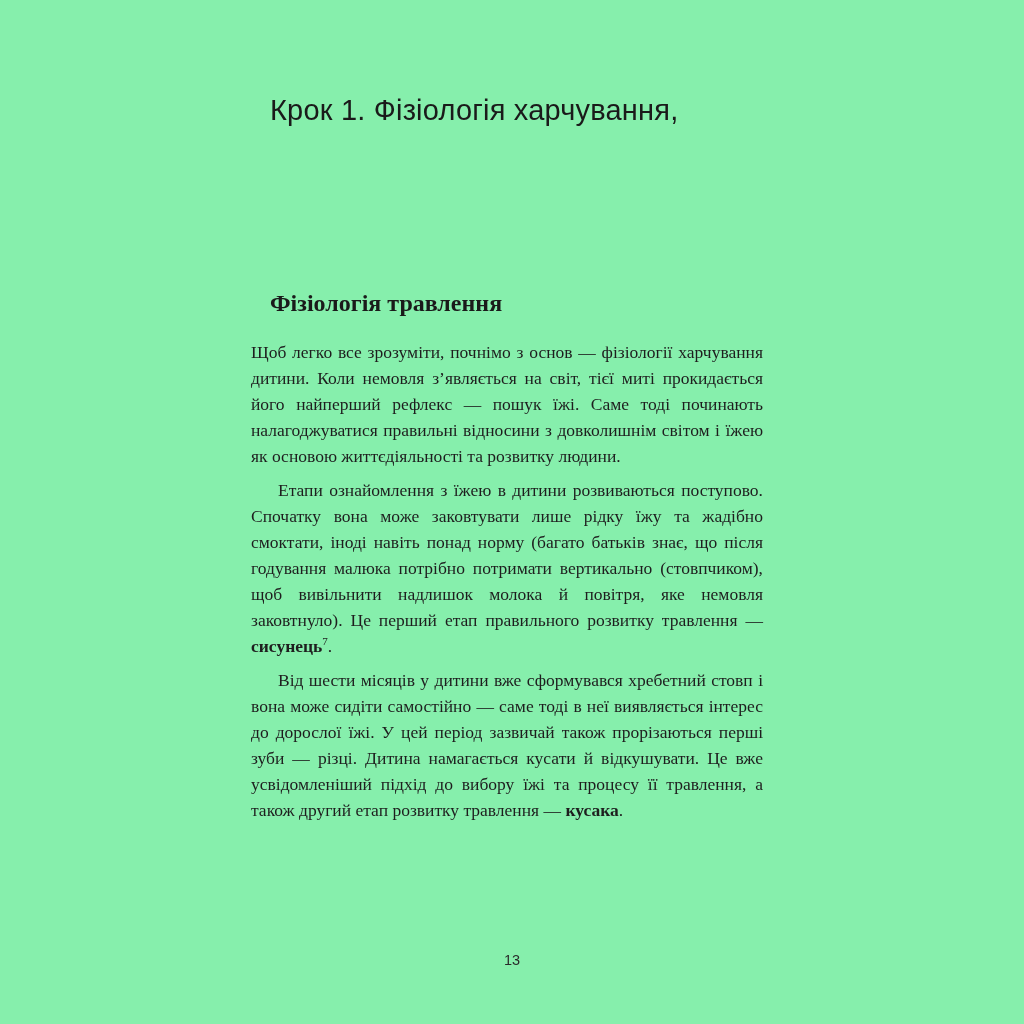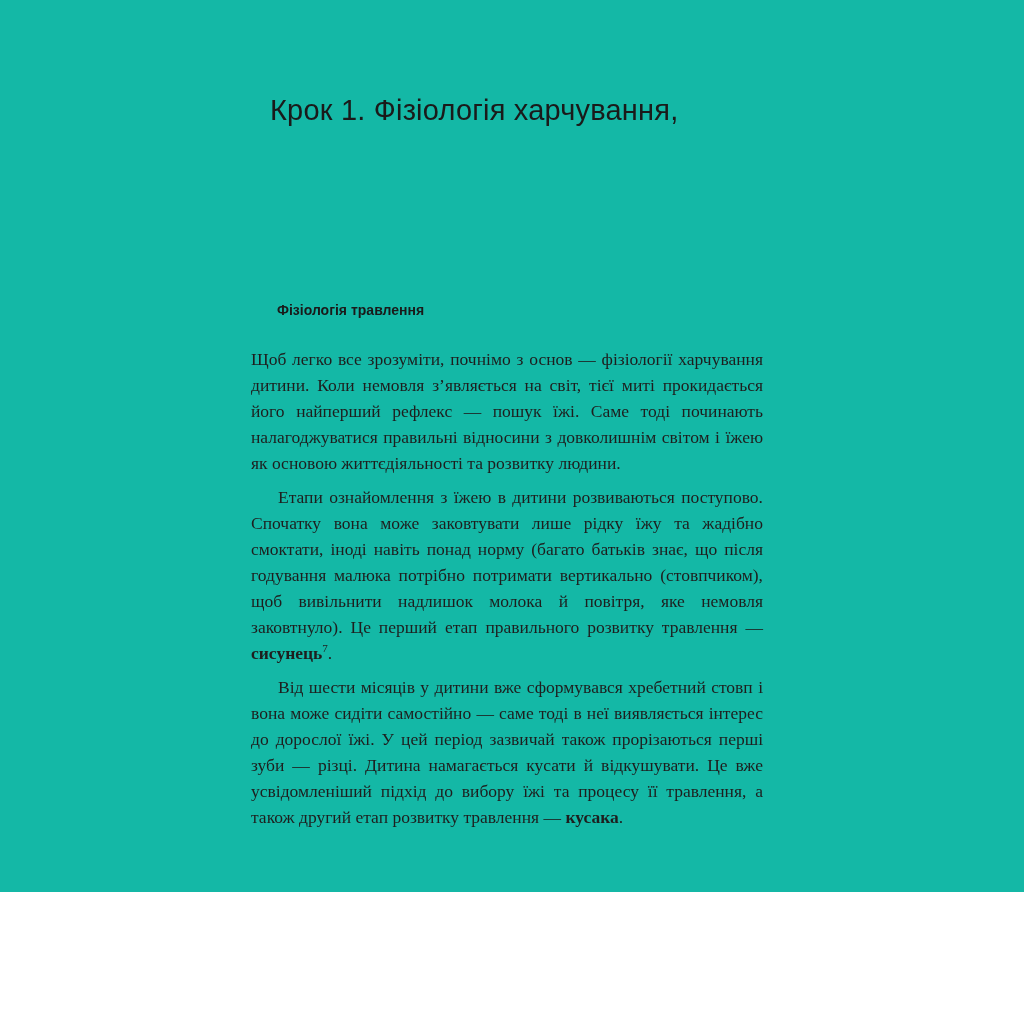--- a/index.html
+++ b/index.html
@@ -3,22 +3,22 @@
 <meta charset="utf-8">
 <style>
   html, body {
     margin: 0;
     padding: 0;
     background: #ffffff;
   }
   .page {
     position: relative;
     width: 1024px;
-    height: 892px;
-    background: #14b8a6;
+    height: 1024px;
+    background: #86efac;
     overflow: hidden;
   }
   .content {
     position: absolute;
     left: 243px;
     top: 0;
     width: 528px;
   }
   .chapter-title {
     margin: 0;
@@ -27,25 +27,25 @@
     font-weight: 500;
     font-size: 29px;
     line-height: 44px;
     color: #1a1a1a;
     letter-spacing: 0.2px;
   }
   .chapter-title .line {
     display: block;
   }
   .section-title {
-    margin: 7px;
+    margin: 0;
     padding: 157px 0 0 27px;
-    font-family: Liberation Sans, sans-serif;
+    font-family: Liberation Serif, serif;
     font-weight: 700;
-    font-size: 14px;
+    font-size: 24px;
     line-height: 28px;
     color: #1a1a1a;
   }
   .body-text {
     margin-top: 22px;
     font-family: "Liberation Serif", serif;
     font-size: 17.5px;
     line-height: 26px;
     color: #1e1e1e;
     text-align: justify;
@@ -89,13 +89,14 @@
     <h2 class="section-title">Фізіологія травлення</h2>
 
     <div class="body-text">
       <p class="no-indent">Щоб легко все зрозуміти, почнімо з основ — фізіології харчування дитини. Коли немовля з’являється на світ, тієї миті прокидається його найперший рефлекс — пошук їжі. Саме тоді починають налагоджуватися правильні відносини з довколишнім світом і їжею як основою життєдіяльності та розвитку людини.</p>
       <p><span>Етапи ознайомлення з їжею в дитини розвиваються поступово. Спочатку вона може заковтувати лише рідку їжу та жадібно смоктати, іноді навіть понад норму (багато батьків знає, що після годування малюка потрібно потримати вертикально (стовпчиком), щоб вивільнити надлишок молока й повітря, яке немовля заковтнуло). Це перший етап правильного розвитку травлення — </span><strong>сисунець</strong><sup class="footnote-ref">7</sup><span>.</span></p>
       <p><span>Від шести місяців у дитини вже сформувався хребетний стовп і вона може сидіти самостійно — саме тоді в неї виявляється інтерес до дорослої їжі. У цей період зазвичай також прорізаються перші зуби — різці. Дитина намагається кусати й відкушувати. Це вже усвідомленіший підхід до вибору їжі та процесу її травлення, а також другий етап розвитку травлення — </span><strong>кусака</strong><span>.</span></p>
     </div>
 
   </div>
 
+  <div class="page-number">13</div>
 </div>
 
 </body></html>

